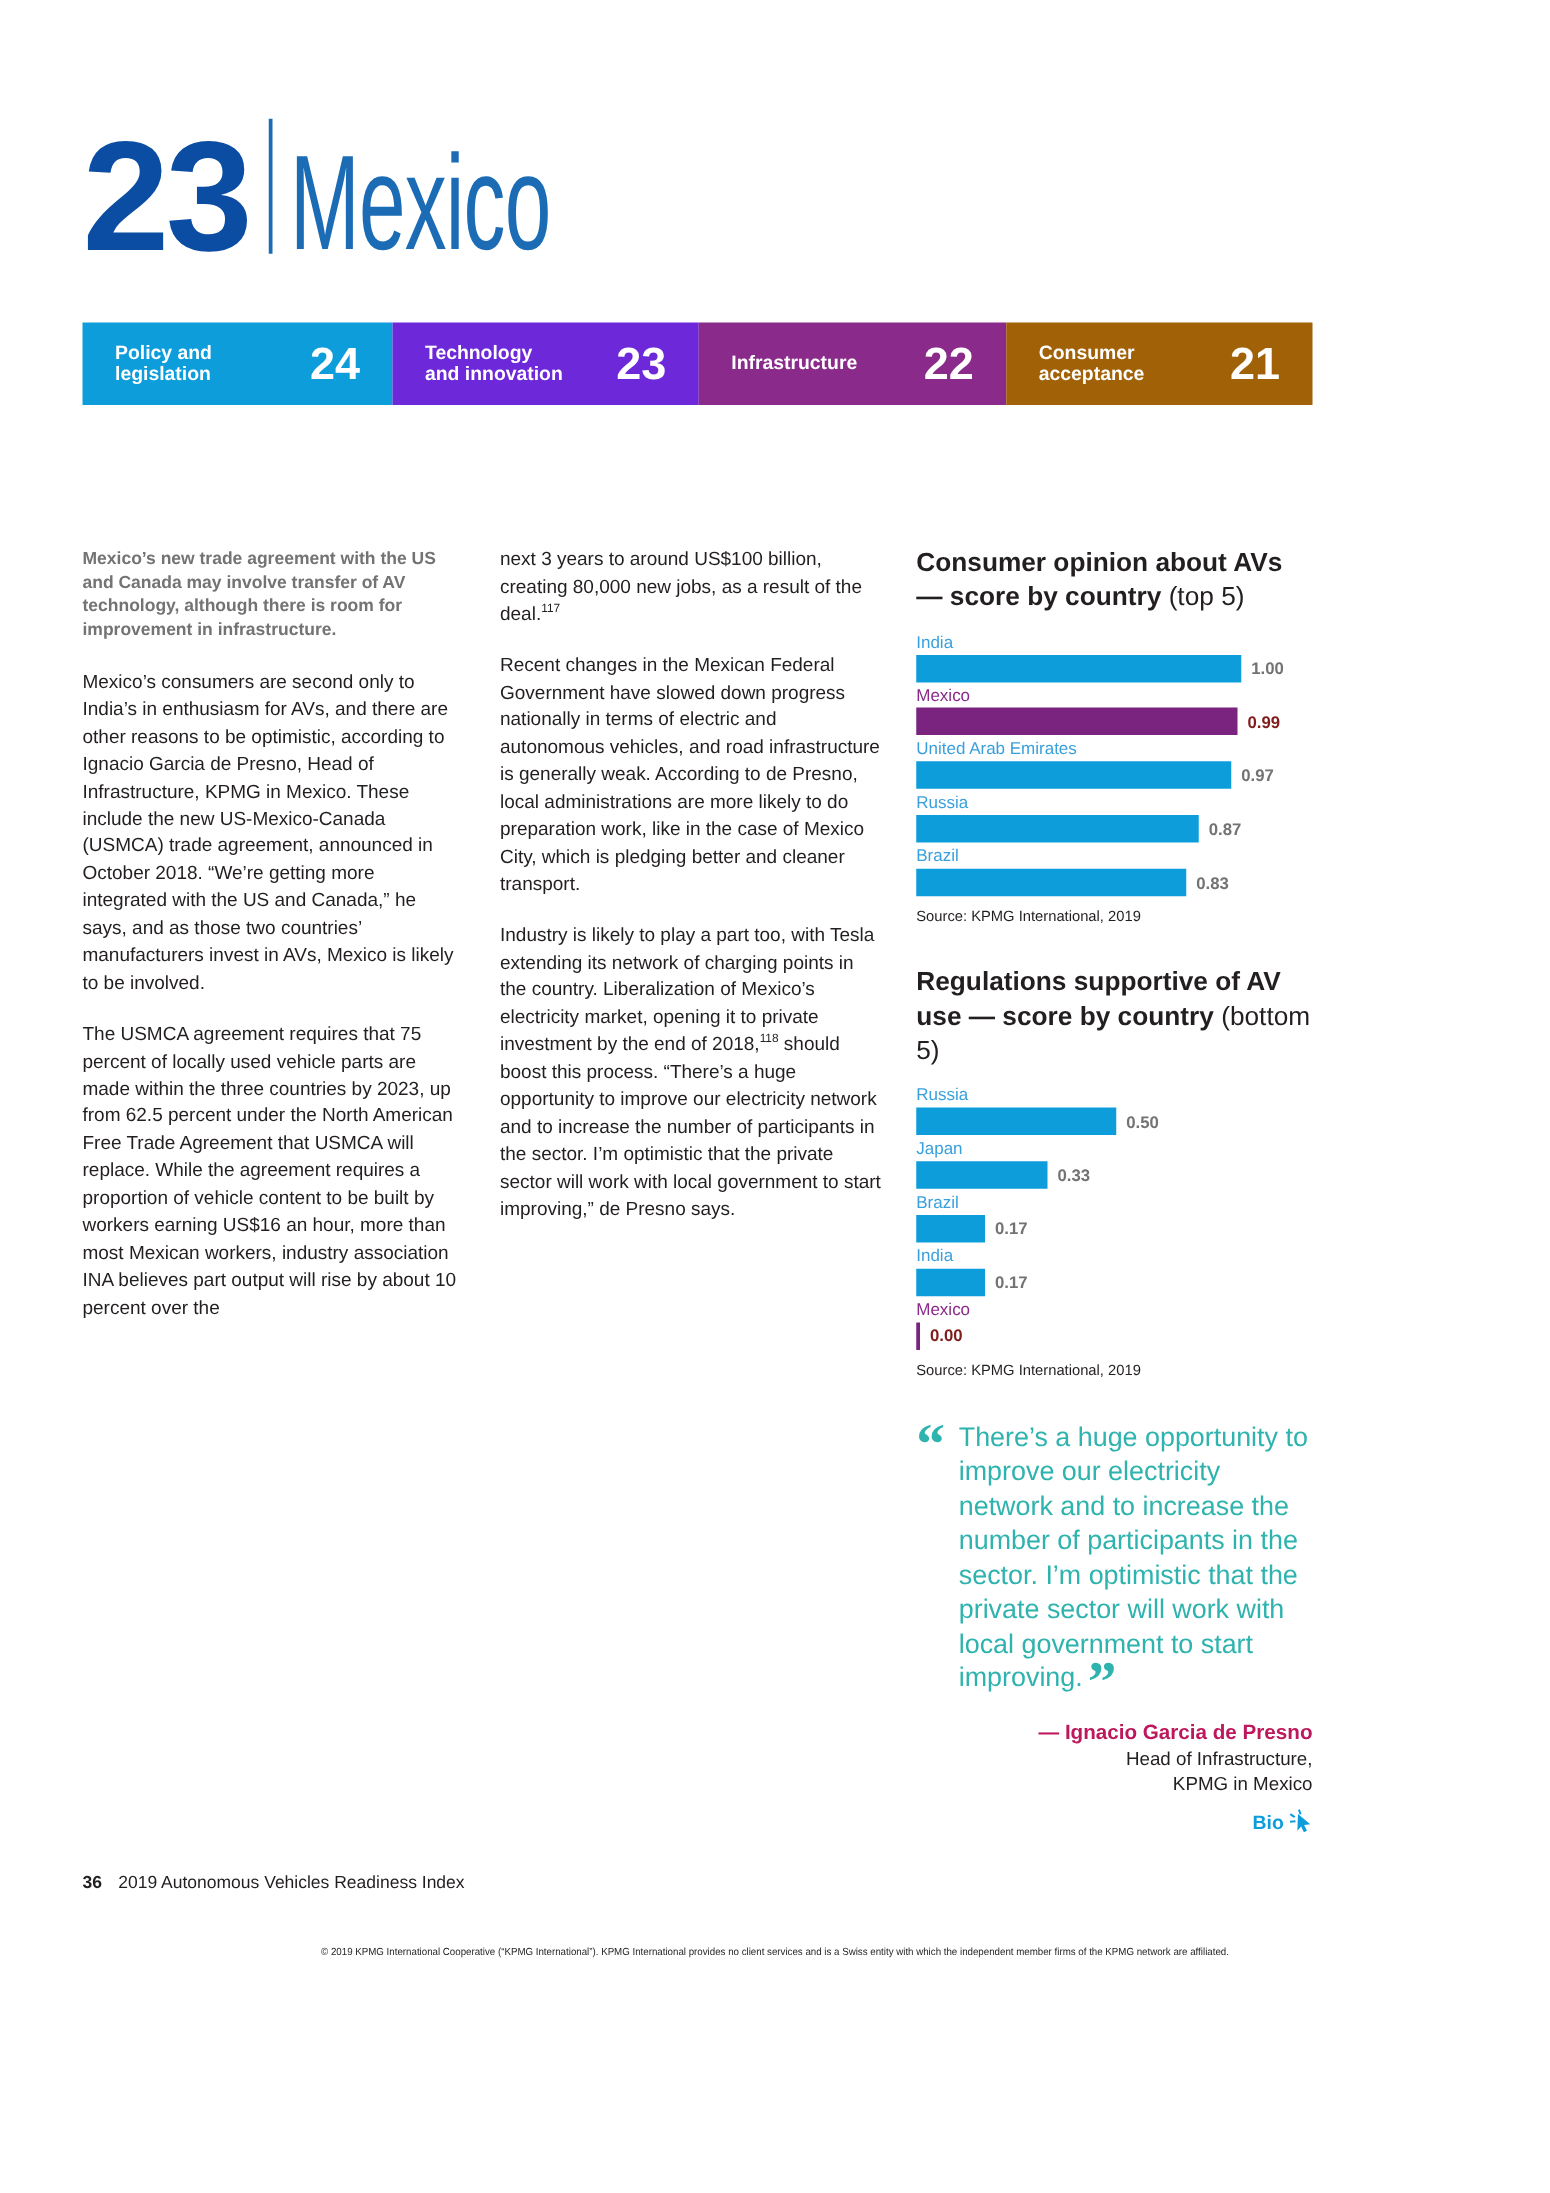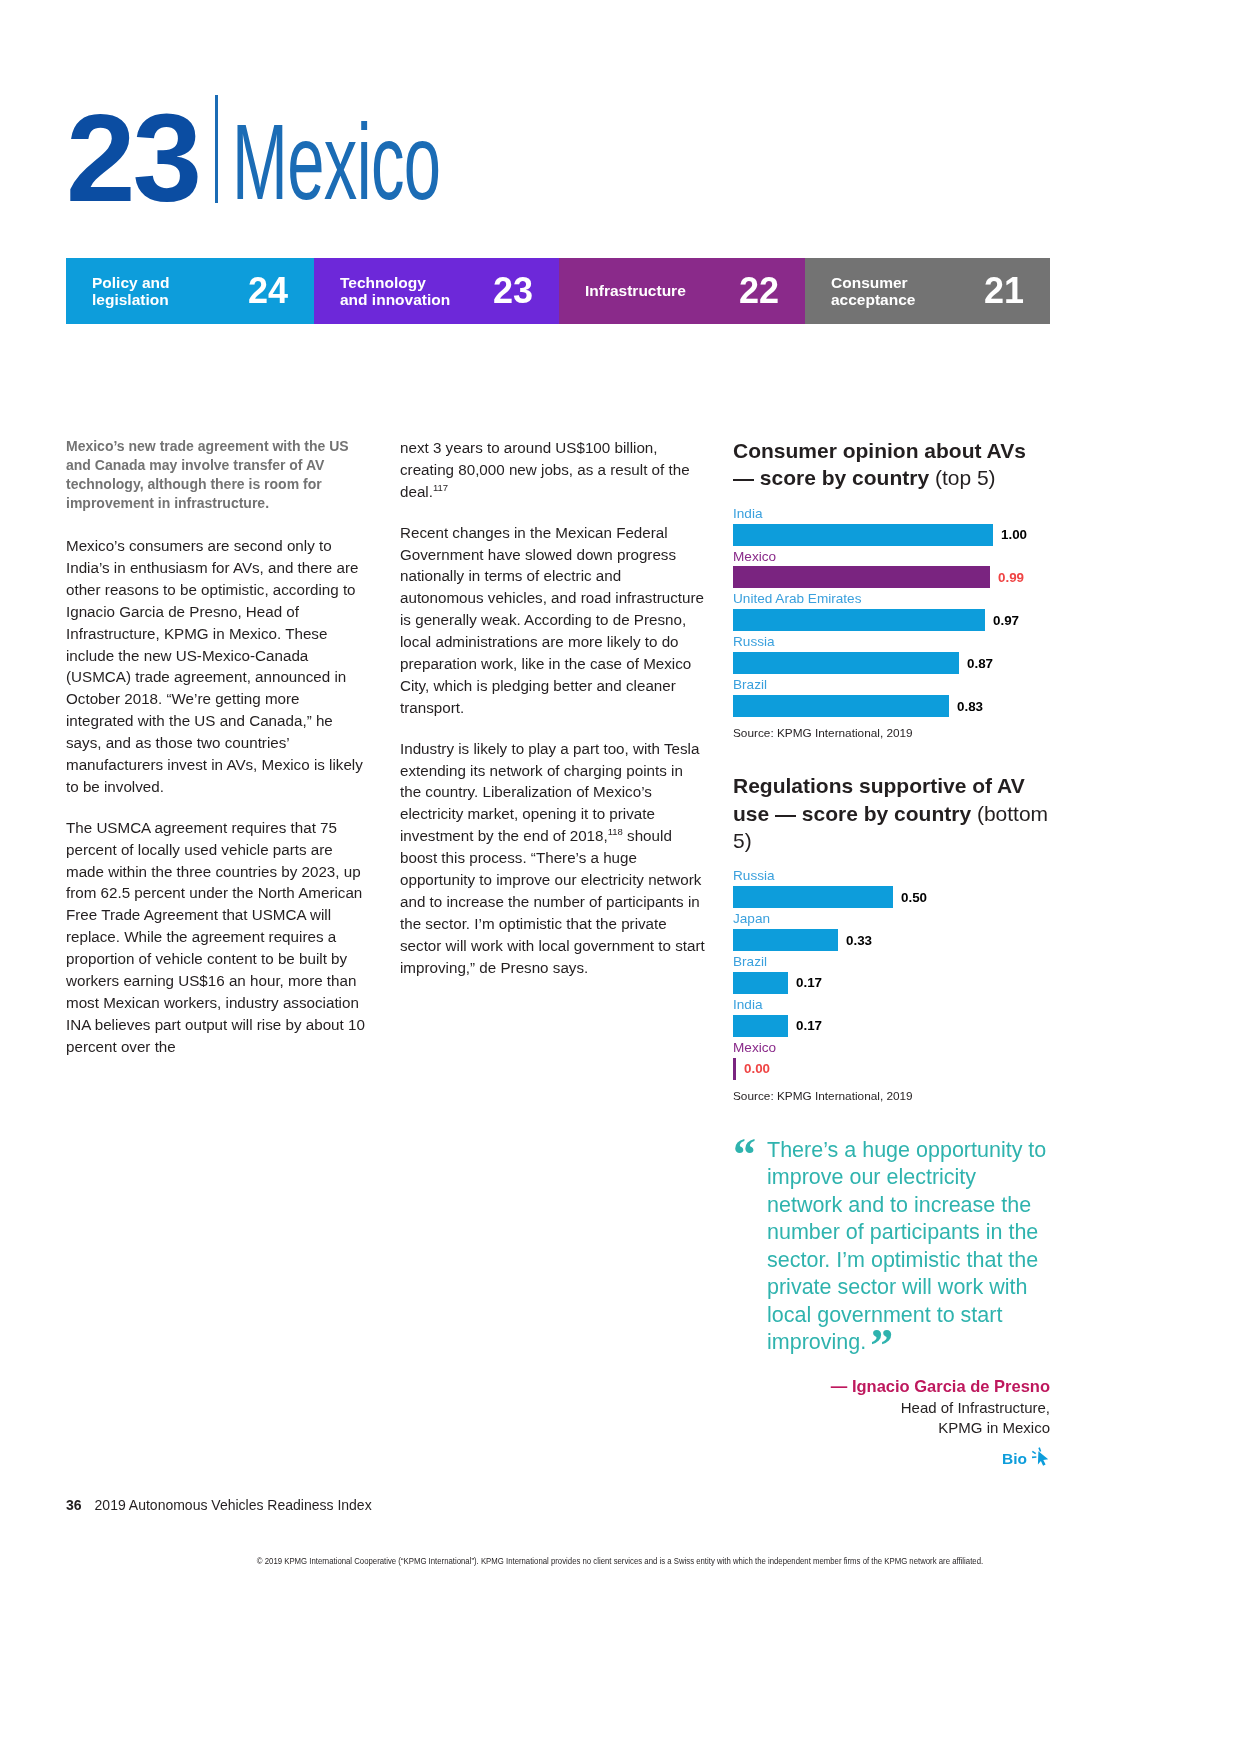--- a/index.html
+++ b/index.html
@@ -52,21 +52,21 @@
     font-size: 15.5px; font-weight: 700; line-height: 1.12;
     max-width: 112px;
   }
   .pillar .pscore {
     font-size: 36px; font-weight: 700; line-height: 1;
     margin-left: auto; margin-right: 26px;
   }
   .pillar.p0 { background:#0d9ddb; flex: 0 0 248px; }
   .pillar.p1 { background:#6d28d9; flex: 0 0 245px; }
   .pillar.p2 { background:#8a2a8a; flex: 0 0 246px; }
-  .pillar.p3 { background:#737373; flex: 0 0 245px; gap: 29px; }
+  .pillar.p3 { background:#a16207; flex: 0 0 245px; gap: 29px; }
   .pillar.p2 .plabel { max-width: 140px; }
 
   
   .col { position: absolute; top: 437px; }
   .col-left  { left: 66px;  width: 300px; }
   .col-mid   { left: 400px; width: 305px; }
   .col-right { left: 733px; width: 317px; top: 437px; }
 
   .lede {
     font-size: 14px; line-height: 1.36; color: #737373;
@@ -91,24 +91,24 @@
     font-size: 13.6px; line-height: 1.32; color: #3aa0dd; margin-bottom: 1px;
   }
   .bar-label.mx { color: #8a2a8a; }
   .bar-line { display: flex; align-items: center; height: 22px; }
   .bar {
     height: 22px; background: #0d9ddb; flex: none;
   }
   .bar.mx { background: #7a2480; }
   .bar.zero { width: 3px; background: #7a2480; }
   .bar-val {
-    font-size: 13.4px; font-weight: 700; color: #000000;
+    font-size: 13.4px; font-weight: 700; color: #737373;
     margin-left: 8px; white-space: nowrap;
   }
-  .bar-val.mx { color: #ef4444; }
+  .bar-val.mx { color: #7f1d1d; }
   .chart-source {
     font-size: 11.8px; color: #231f20; margin-top: 9px;
   }
 
   
   .quote-block { margin-top: 34px; position: relative; }
   .quote-text {
     font-size: 21.5px; line-height: 1.28; color: #2fb3ae;
     font-weight: 400; position: relative; padding-left: 34px;
   }

